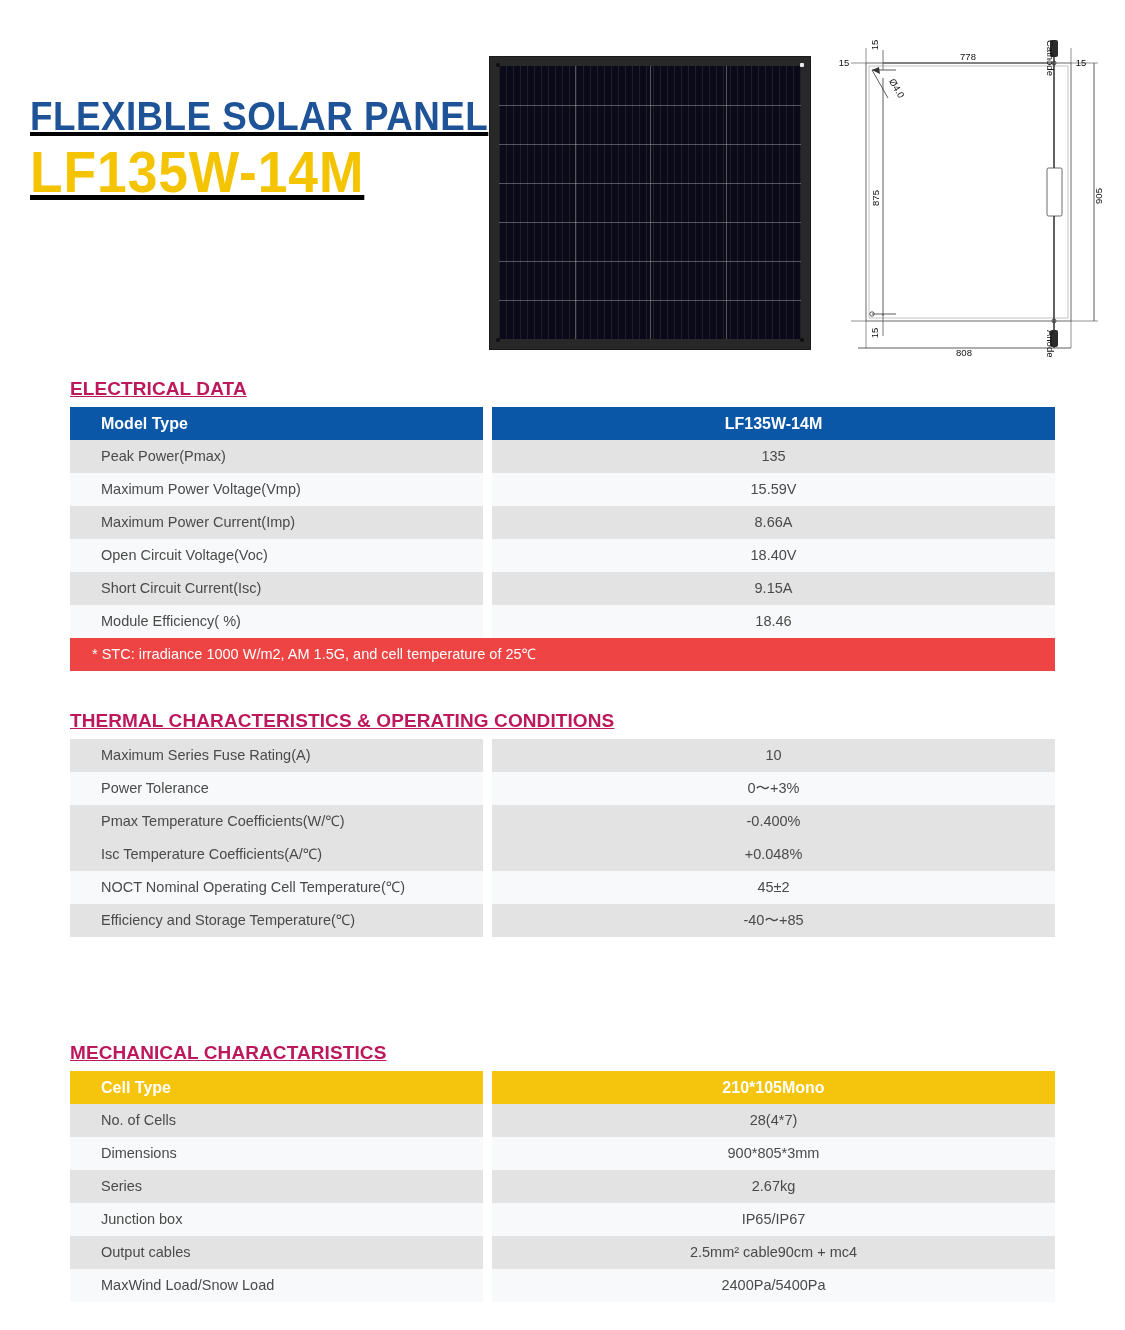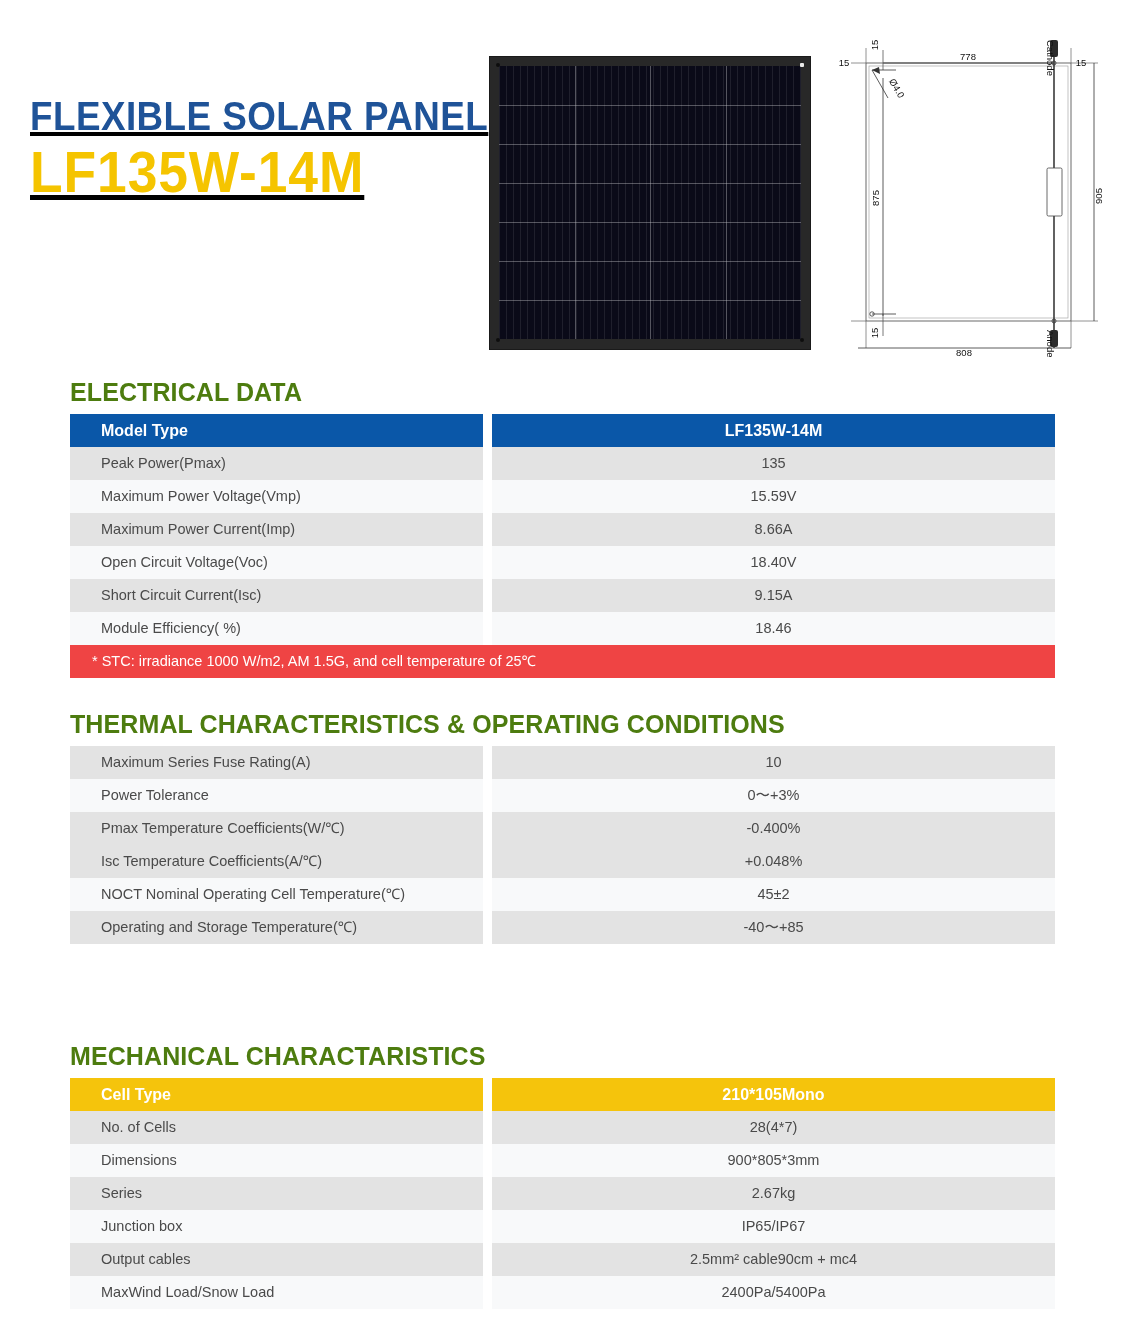--- a/index.html
+++ b/index.html
@@ -52,22 +52,22 @@
   .corner-dot.light { background: #e9e9e9; border-radius: 1px; }
 
   
   .drawing { position: absolute; left: 836px; top: 18px; width: 280px; height: 345px; }
   .dwg-svg { width: 100%; height: 100%; display: block; }
   .dwg-txt { font-family: "Liberation Sans", sans-serif; font-size: 9.5px; fill: #111; }
 
   
   .section { position: absolute; left: 70px; width: 985px; }
   .section-title {
-    font-size: 25px; font-weight: bold; color: #4d7c0f;
-    letter-spacing: .1px; margin-bottom: 7px; white-space: nowrap;
+    font-size: 19px; font-weight: bold; color: #be185d;
+    letter-spacing: .1px; margin-bottom: 7px; white-space: nowrap; text-decoration: underline;
   }
 
   table.spec { width: 985px; border-collapse: collapse; table-layout: fixed; }
   table.spec td { padding: 0; }
   table.spec tr { height: 33px; }
 
   .col-label { width: 413px; }
   .col-gap   { width: 9px; }
   .col-value { width: 563px; }
 
@@ -267,21 +267,21 @@
           <td class="data-cell lbl">Isc Temperature Coefficients(A/℃)</td>
           <td class="gap-cell"></td>
           <td class="data-cell val">+0.048%</td>
         </tr>
         <tr class="row-b">
           <td class="data-cell lbl">NOCT Nominal Operating Cell Temperature(℃)</td>
           <td class="gap-cell"></td>
           <td class="data-cell val">45±2</td>
         </tr>
         <tr class="row-a">
-          <td class="data-cell lbl">Operating and Storage Temperature(℃)</td>
+          <td class="data-cell lbl">Efficiency and Storage Temperature(℃)</td>
           <td class="gap-cell"></td>
           <td class="data-cell val">-40〜+85</td>
         </tr>
       </tbody>
     </table>
   </div>
 
   <div class="section" id="sec-mechanical">
     <div class="section-title">MECHANICAL CHARACTARISTICS</div>
     <table class="spec">

